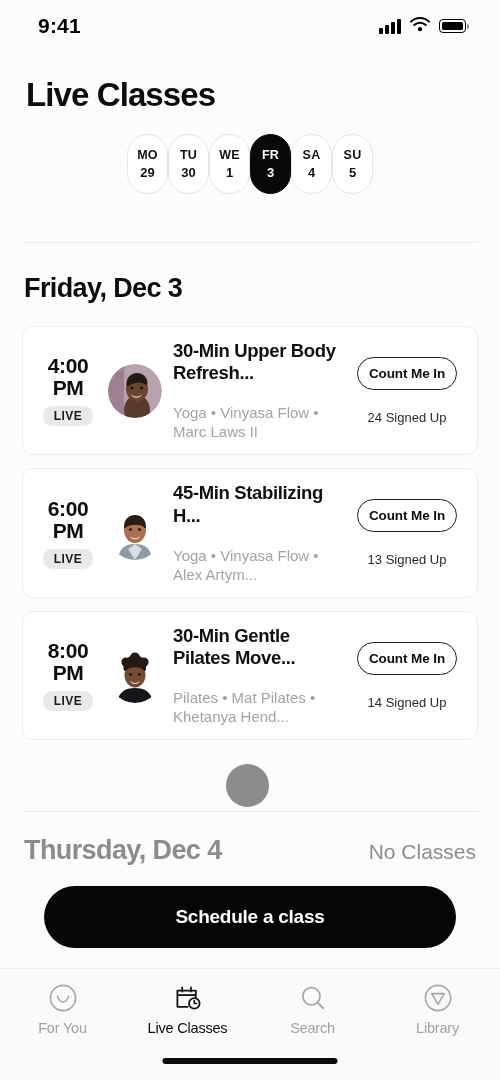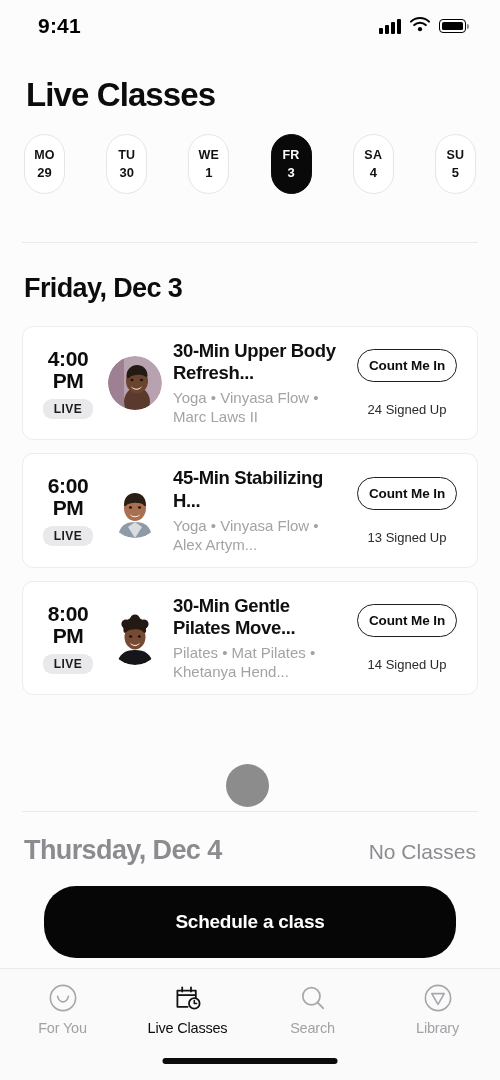--- a/index.html
+++ b/index.html
@@ -36,21 +36,21 @@
   .batt span{ display:block; width:100%; height:100%; background:#000; border-radius:1.6px; }
 
   
   .page-title{
     font-size:33px; font-weight:700; letter-spacing:-.9px;
     padding:24px 0 0 26px; color:#0c0c0c;
   }
 
   
   .day-strip{
-    display:flex; justify-content:space-between;
+    display:flex; justify-content:center;
     padding:20px 24px 0 24px;
   }
   .day-pill{
     width:41px; height:60px; border-radius:21px;
     border:1.3px solid #e6e4e6; background:#fff;
     display:flex; flex-direction:column; align-items:center;
     justify-content:center; gap:3px;
   }
   .day-pill .dow{ font-size:12.5px; font-weight:700; letter-spacing:.2px; color:#121212; }
   .day-pill .dnum{ font-size:13px; font-weight:600; color:#121212; }
@@ -84,21 +84,21 @@
     overflow:hidden; position:relative;
   }
   .avatar svg{ display:block; width:100%; height:100%; }
 
   .card-info{ flex:1 1 auto; min-width:0; padding-left:2px; }
   .card-info .ctitle{
     font-size:18.5px; font-weight:700; line-height:1.2; letter-spacing:-.35px;
     color:#101010; overflow:hidden;
   }
   .card-info .cmeta{
-    font-size:15px; line-height:1.27; color:#a5a2a6; margin-top:4px;
+    font-size:15px; line-height:1.27; color:#a5a2a6; margin-top:19px;
   }
 
   .card-action{ width:116px; flex:0 0 116px; display:flex; flex-direction:column; align-items:center; gap:20px; }
   .count-btn{
     border:1.3px solid #1d1d1d; border-radius:19px; background:#fff;
     font-size:13.5px; font-weight:700; letter-spacing:-.1px; color:#0d0d0d;
     padding:8px 11px; white-space:nowrap; font-family:inherit; cursor:pointer;
   }
   .signed-up{ font-size:13px; color:#2a2a2a; white-space:nowrap; }
 
@@ -113,21 +113,21 @@
   
   .next-day{
     position:absolute; left:24px; right:24px; top:835px;
     display:flex; justify-content:space-between; align-items:baseline;
   }
   .next-day .nd-title{ font-size:27px; font-weight:700; letter-spacing:-.6px; color:#8d8b90; }
   .next-day .nd-status{ font-size:21px; color:#8d8b90; }
 
   
   .cta{
-    position:absolute; left:44px; right:44px; top:886px; height:72px;
+    position:absolute; left:44px; right:44px; top:886px; height:62px;
     background:#060606; border-radius:32px; color:#fff;
     font-size:19px; font-weight:700; letter-spacing:-.25px;
     display:flex; align-items:center; justify-content:center;
     font-family:inherit; border:none; cursor:pointer;
   }
 
   
   .tabbar{
     position:absolute; left:0; right:0; bottom:0; height:112px;
     background:#fbfafb; border-top:1px solid #ebe9eb;

